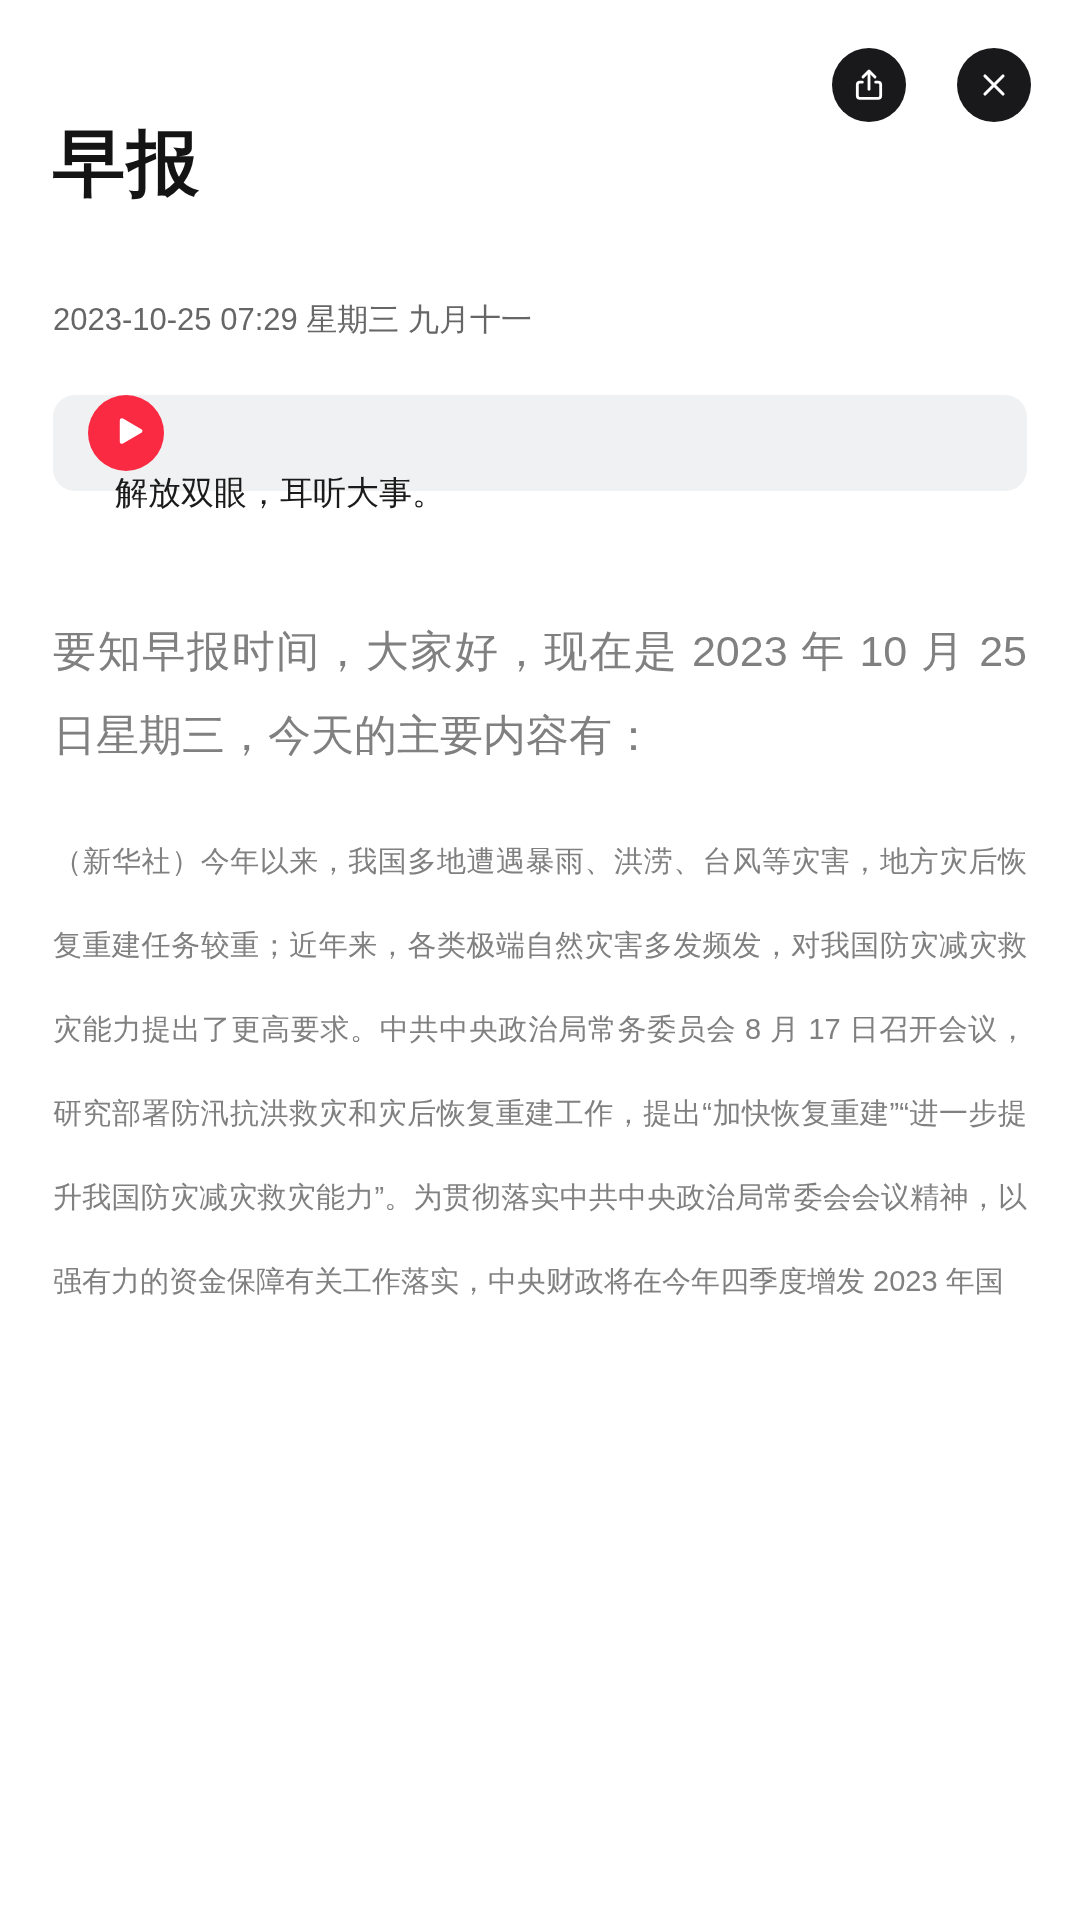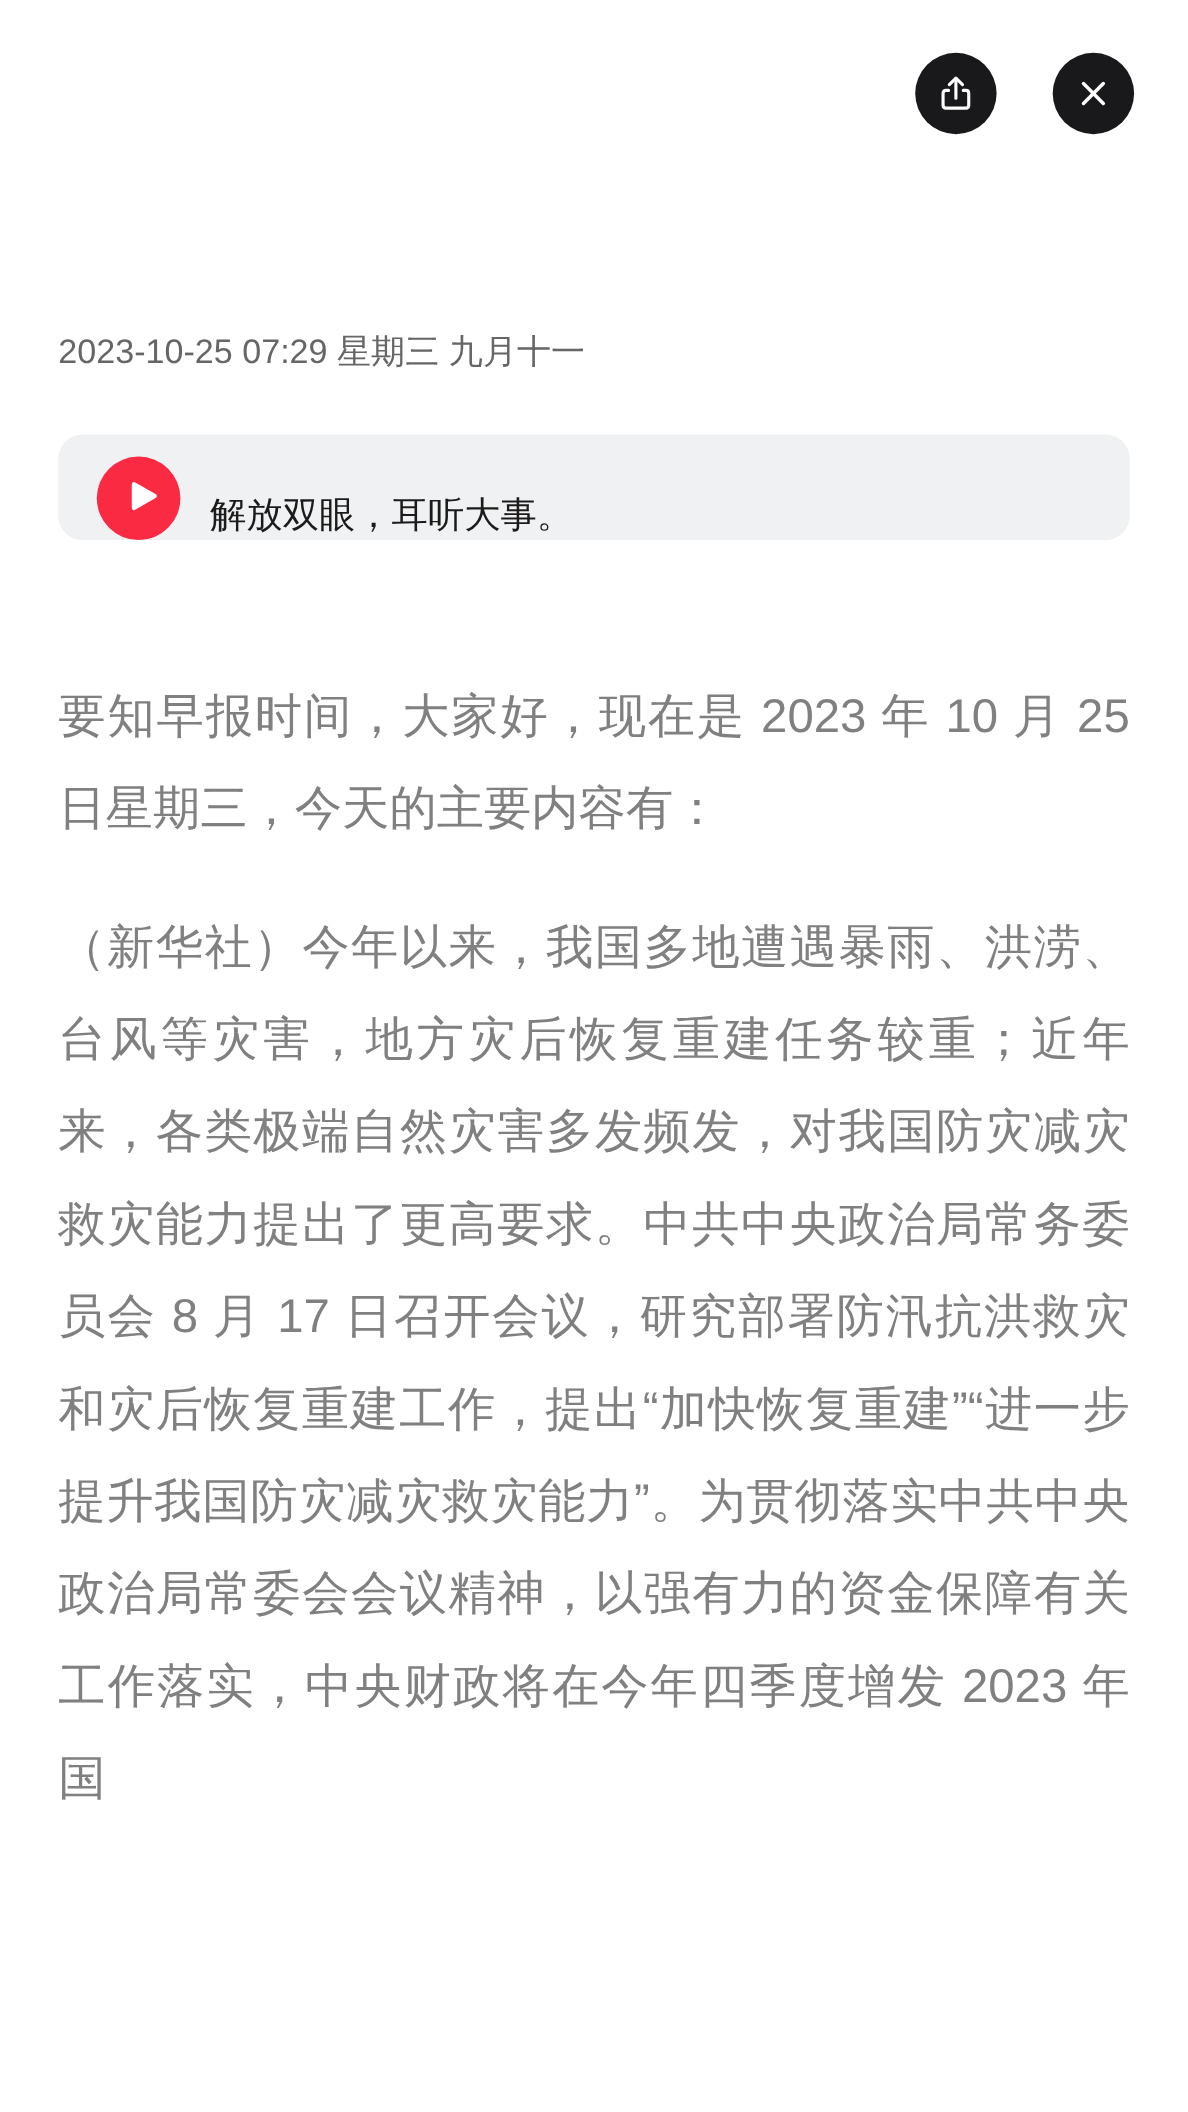--- a/index.html
+++ b/index.html
@@ -56,23 +56,24 @@
   .audio-player {
     position: absolute;
     left: 53px;
     top: 395px;
     width: 974px;
     height: 96px;
     box-sizing: border-box;
     background: var(--bar_bg, #f0f1f2);
     border-radius: 22px;
     display: flex;
-    align-items: flex-end;
+    align-items: flex-start;
     padding: 0 34px 0 35px;
     cursor: pointer;
+    flex-direction: column;
   }
   .play-button {
     flex: none;
     width: 76px;
     height: 76px;
     border-radius: 50%;
     background: var(--accent_red, #fa2a43);
     display: flex;
     align-items: center;
     justify-content: center;
@@ -109,21 +110,21 @@
     margin-top: 73px;
     font-size: 51px;
     line-height: 90px;
     font-weight: 700;
     color: var(--heading_color, #101010);
     text-align: justify;
     text-justify: inter-ideograph;
   }
   .section-body {
     margin-top: 42px;
-    font-size: 43px;
+    font-size: 29px;
     line-height: 84px;
     color: var(--body_color, #808080);
     text-align: justify;
     text-justify: inter-ideograph;
   }
 </style>
 </head>
 <body>
 
 <div class="screen">
@@ -141,20 +142,21 @@
     <div class="round-btn">
       <span>
         <svg width="36" height="36" viewBox="0 0 24 24" fill="none" stroke="#ffffff" stroke-width="2.1" stroke-linecap="round">
           <path d="M6 6 L18 18"></path>
           <path d="M18 6 L6 18"></path>
         </svg>
       </span>
     </div>
   </div>
 
+  <div class="page-title">早报</div>
 
   <div class="article-date">2023-10-25 07:29 星期三 九月十一</div>
 
   <div class="audio-player">
     <div class="play-button">
       <span>
         <svg width="34" height="34" viewBox="0 0 24 24" style="margin-left:6px;">
           <polygon points="7,4.5 20,12 7,19.5" fill="#ffffff" stroke="#ffffff" stroke-width="3" stroke-linejoin="round"></polygon>
         </svg>
       </span>

